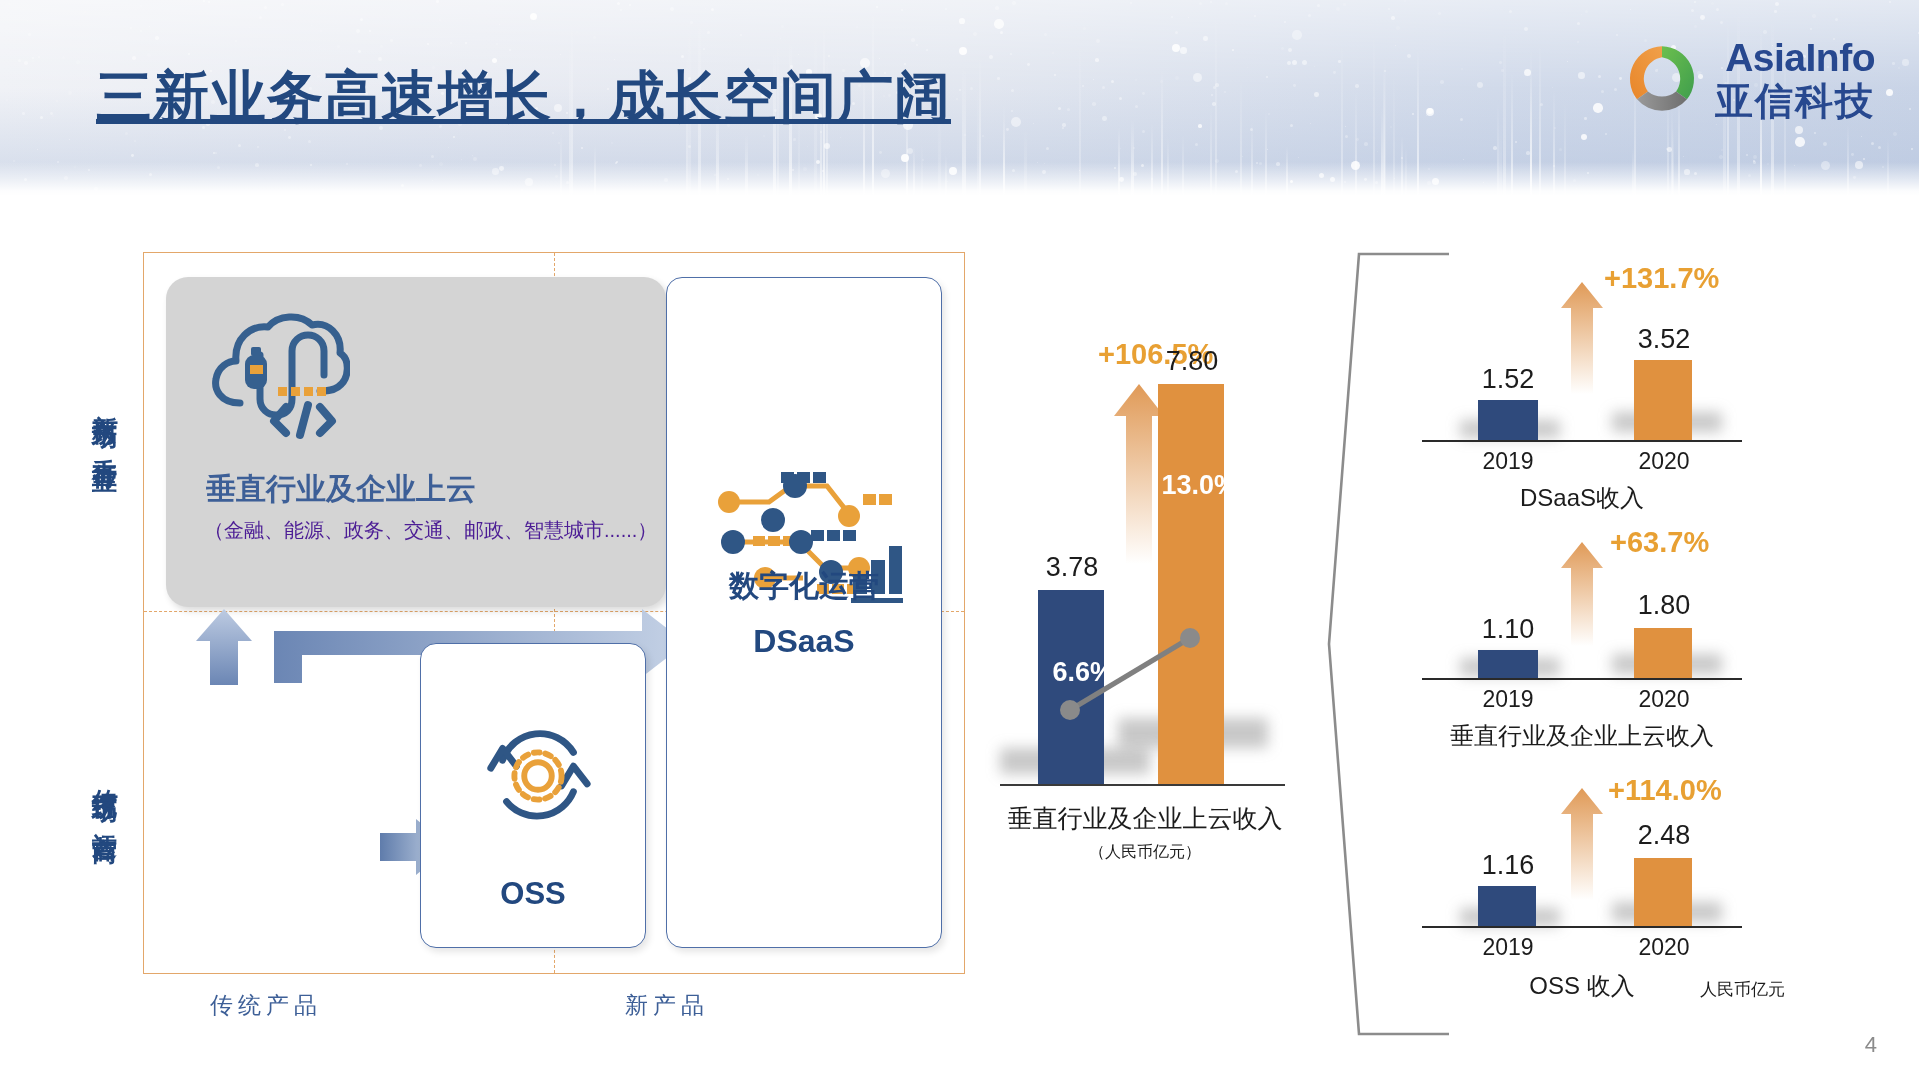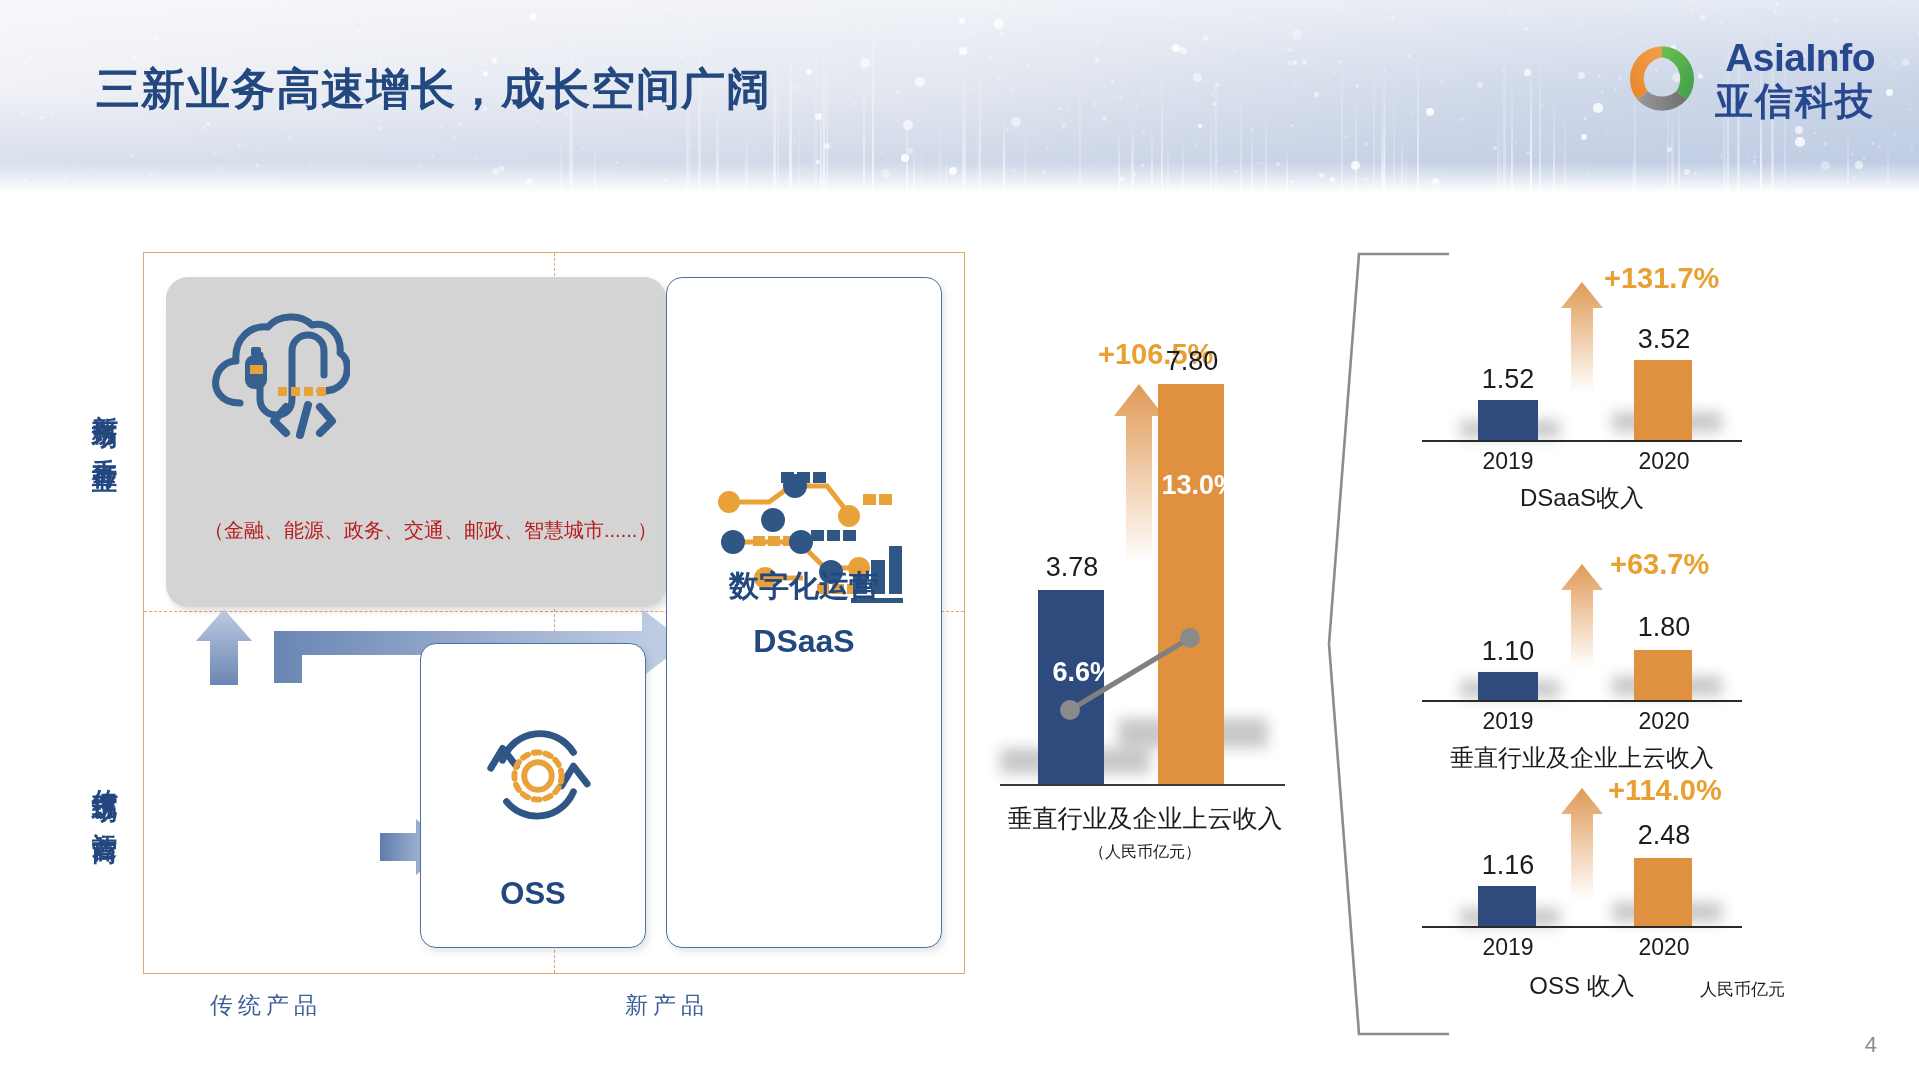--- a/index.html
+++ b/index.html
@@ -25,22 +25,22 @@
     background: linear-gradient(to bottom, rgba(255,255,255,0) 0%, rgba(255,255,255,0.85) 100%);
   }
   .dot { position: absolute; border-radius: 50%; background: rgba(255,255,255,0.9); }
   .speck { position:absolute; border-radius:50%; background: rgba(255,255,255,0.55); }
   .hdr-bottom-fade {
     position:absolute; left:0; bottom:0; width:100%; height:34px;
     background: linear-gradient(to bottom, rgba(255,255,255,0) 0%, rgba(255,255,255,0.95) 85%, #fff 100%);
   }
   .slide-title {
     position: absolute; left: 96px; top: 60px;
-    font-size: 44px; font-weight: 700; color: #22487f;
-    letter-spacing: 1px; white-space: nowrap;
+    font-size: 56px; font-weight: 700; color: #22487f;
+    letter-spacing: 1px; white-space: nowrap; text-decoration: underline;
   }
 
   
   .logo { position: absolute; right: 44px; top: 38px; display: flex; align-items: center; gap: 14px; }
   .logo-mark { width: 78px; height: 78px; }
   .logo-text { display: flex; flex-direction: column; line-height: 1; text-align: right; }
   .logo-en { font-size: 39px; font-weight: 600; color: #27488f; letter-spacing: -0.5px; }
   .logo-cn { font-size: 38px; font-weight: 700; color: #27488f; letter-spacing: 2px; margin-top: 5px; }
 
   
@@ -66,21 +66,21 @@
     position: absolute; left: 22px; top: 24px; width: 500px; height: 330px;
     background: #d4d4d4; border-radius: 22px;
     box-shadow: 3px 4px 7px rgba(0,0,0,0.14);
   }
   .cell-gray-title {
     position: absolute; left: 40px; top: 192px;
     font-size: 30px; font-weight: 700; color: #3d5f97; white-space: nowrap;
   }
   .cell-gray-sub {
     position: absolute; left: 38px; top: 240px;
-    font-size: 20px; color: #b91c1c; white-space: nowrap;
+    font-size: 20px; color: #4c1d95; white-space: nowrap;
   }
   .cell-bss {
     position: absolute; left: 22px; top: 390px; width: 216px; height: 305px;
     background: #f0c193; border-radius: 16px;
     box-shadow: 3px 4px 7px rgba(0,0,0,0.14);
   }
   .cell-oss {
     position: absolute; left: 276px; top: 390px; width: 226px; height: 305px;
     background: #ffffff; border: 1.6px solid #4f6fa8; border-radius: 16px;
     box-shadow: 3px 4px 7px rgba(0,0,0,0.10);
@@ -754,20 +754,21 @@
             <rect x="78" y="84" width="9" height="9"></rect>
               <rect x="91" y="84" width="9" height="9"></rect>
             <rect x="104" y="84" width="9" height="9"></rect>
               <rect x="117" y="84" width="9" height="9"></rect>
           </g>
           <path d="M86 104 L74 118 L86 130" stroke-width="8"></path>
           <path d="M120 104 L132 118 L120 130" stroke-width="8"></path>
           <path d="M108 102 L100 132" stroke-width="8"></path>
         </svg>
       </span>
+      <div class="cell-gray-title">垂直行业及企业上云</div>
       <div class="cell-gray-sub">（金融、能源、政务、交通、邮政、智慧城市......）</div>
     </div>
 
     <svg style="position:absolute;left:0;top:0;width:822px;height:722px;pointer-events:none;">
       <defs>
         <linearGradient id="arrA" x1="0" y1="1" x2="0" y2="0">
           <stop offset="0%" stop-color="#6b86b4"></stop>
             <stop offset="100%" stop-color="#bdcbe2"></stop>
         </linearGradient>
         <linearGradient id="arrB" x1="0" y1="0" x2="1" y2="0">
@@ -912,21 +913,21 @@
     <div class="bar bar-blue" style="left:66px; top:128px; width:60px; height:40px;"></div>
     <div class="bar bar-orange" style="left:222px; top:88px; width:58px; height:80px;"></div>
     <div class="bar-value" style="left:56px; top:92px; width:80px;">1.52</div>
     <div class="bar-value" style="left:212px; top:52px; width:80px;">3.52</div>
     <div style="position:absolute;left:10px;top:168px;width:320px;border-top:2.4px solid #2a2a2a;"></div>
     <div class="tick-label" style="left:56px; top:176px; width:80px;">2019</div>
     <div class="tick-label" style="left:212px; top:176px; width:80px;">2020</div>
     <div class="mini-caption" style="left:10px; top:210px; width:320px;">DSaaS收入</div>
   </div>
 
-  <div style="position:absolute;left:1412px;top:532px;width:420px;height:220px;margin-top:22px;">
+  <div style="position:absolute;left:1412px;top:532px;width:420px;height:220px;">
     <div class="growth-pct" style="left:198px; top:-6px;">+63.7%</div>
     <svg style="position:absolute;left:148px;top:10px;width:44px;height:104px;">
       <defs>
           <linearGradient id="upg3" x1="0" y1="1" x2="0" y2="0">
         <stop offset="0%" stop-color="#ffffff"></stop>
             <stop offset="100%" stop-color="#e09a57"></stop>
       </linearGradient>
         </defs>
       <path d="M22 0 L43 26 L33 26 L33 104 L11 104 L11 26 L1 26 Z" fill="url(#upg3)"></path>
     </svg>

